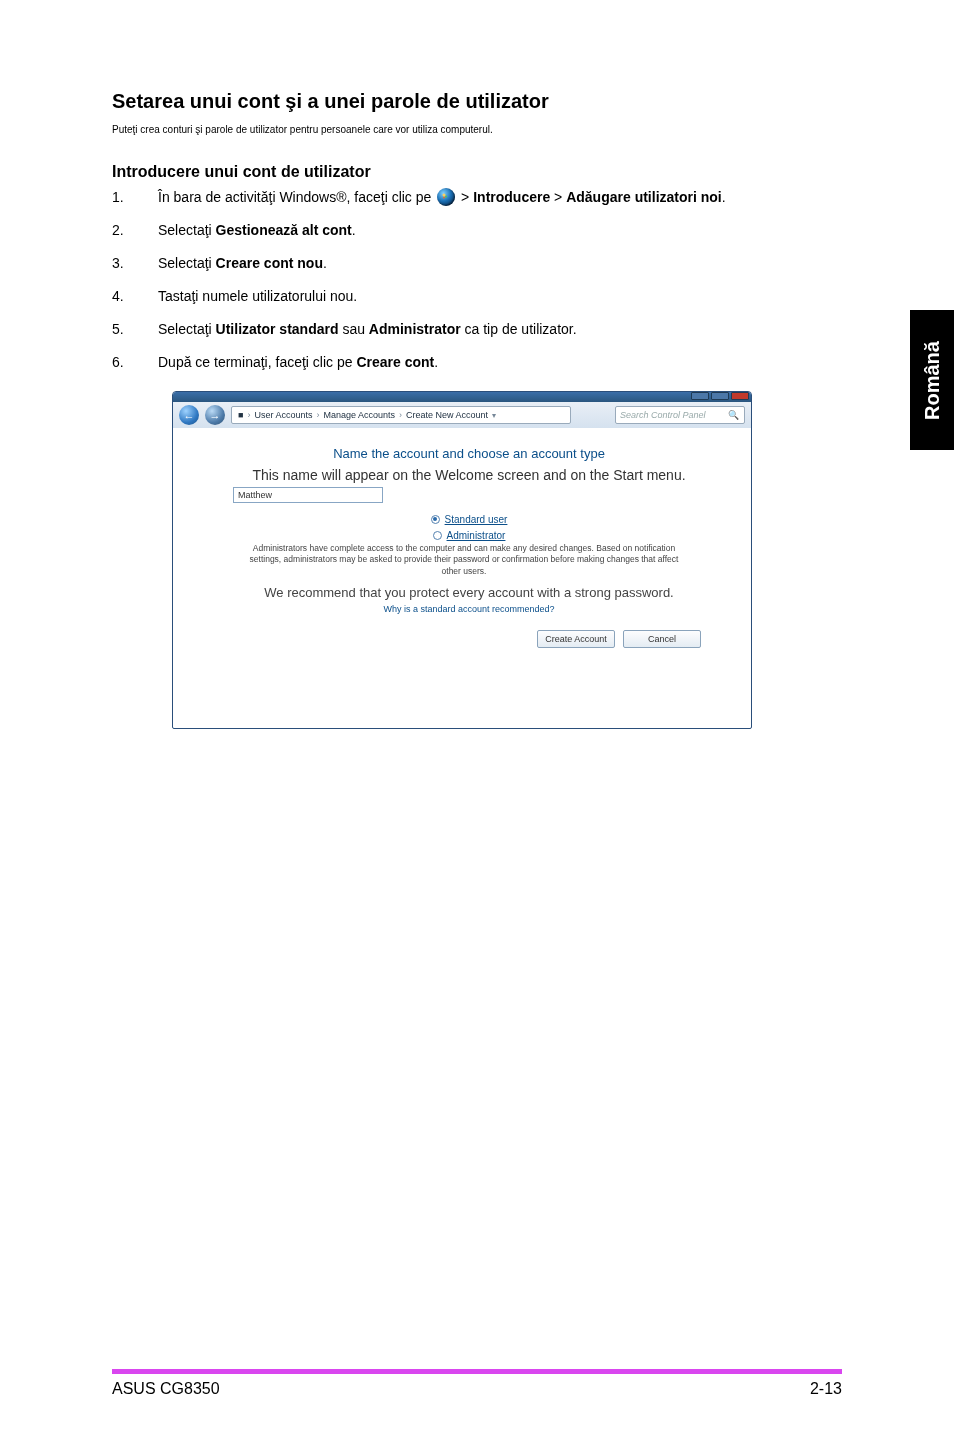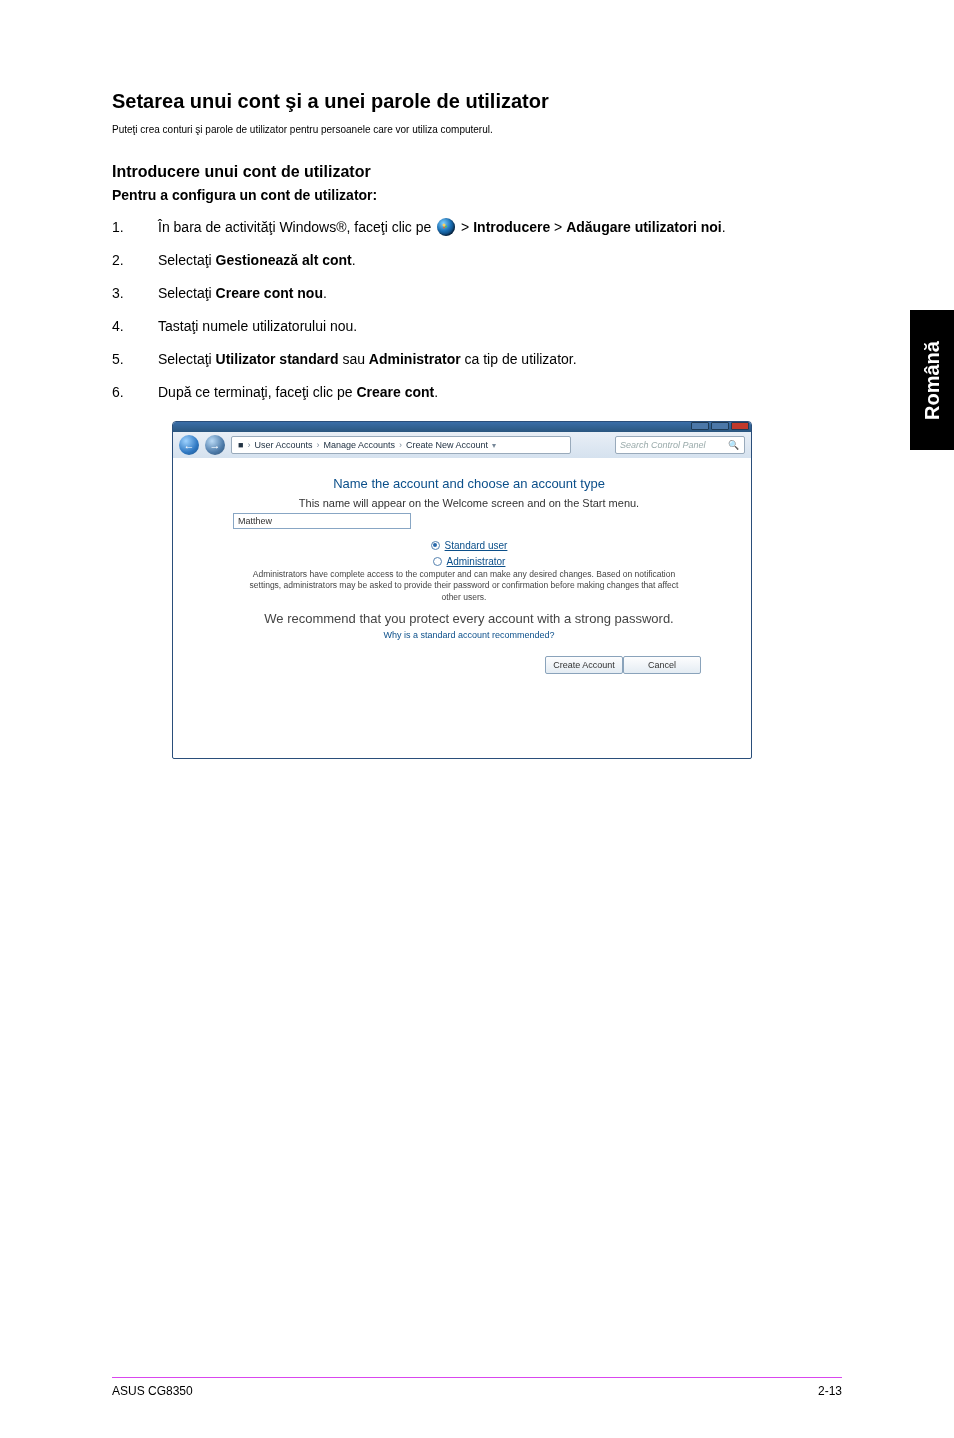--- a/index.html
+++ b/index.html
@@ -28,47 +28,46 @@
   .win-nav { height: 26px; background: linear-gradient(#e9eff6,#d5e2ef); display:flex; align-items:center; padding: 0 6px; gap:6px; }
   .nav-back, .nav-fwd { width:20px; height:20px; border-radius:50%; background: radial-gradient(circle at 35% 30%, #9fd3ff, #2f78c2 60%, #1a4e84); display:flex; align-items:center; justify-content:center; color:#fff; font-size:11px; }
   .nav-fwd { filter: grayscale(40%) brightness(1.05); }
   .crumb { flex:1; height:18px; background:#fff; border:1px solid #9ab; border-radius:2px; display:flex; align-items:center; padding:0 6px; font-size:9px; color:#234; gap:4px; }
   .crumb .sep { color:#789; }
   .crumb .dd { color:#789; font-size:8px; }
   .searchbox { width:130px; height:18px; background:#fff; border:1px solid #9ab; border-radius:2px; display:flex; align-items:center; padding:0 4px; font-size:9px; color:#9aa; font-style:italic; justify-content:space-between;margin-left:38px; }
   .searchbox .mag { font-style:normal; color:#3a76b8; }
   .win-body { padding: 18px 46px 30px 60px; min-height: 300px; text-align: center; }
   .acct-head { color:#0b4f8a; font-size:13px; margin-bottom:6px; }
-  .acct-sub { font-size:11px; color:#333; margin-bottom:4px; }
-  .name-input { width:178px; height:16px; border:1px solid #88a6c4; background:#fff; font-size:9px; padding:0 4px; color:#333; margin-bottom:10px; display:flex; align-items:center; }
+  .acct-sub { font-size:14px; color:#333; margin-bottom:4px; }
+  .name-input { width:150px; height:16px; border:1px solid #88a6c4; background:#fff; font-size:9px; padding:0 4px; color:#333; margin-bottom:10px; display:flex; align-items:center; }
   .opt { margin: 4px 0 2px 0; }
   .opt .radio { display:inline-block; width:9px; height:9px; border:1px solid #5582b0; border-radius:50%; margin-right:5px; vertical-align:middle; position:relative; }
   .opt .radio.sel::after { content:""; position:absolute; left:1.5px; top:1.5px; width:4px; height:4px; border-radius:50%; background:#2b6aab; }
   .opt .lbl { color:#0b4f8a; font-size:10px; vertical-align:middle;text-decoration:underline; }
   .opt-desc { font-size:8.5px; color:#444; margin: 2px 0 8px 16px; line-height:1.35; max-width: 430px; }
   .reco { font-size:13px; color:#444; margin: 4px 0 4px 0; }
   .link { color:#0b4f8a; font-size:9px; }
-  .btnrow { margin-top: 16px; display:flex; justify-content:flex-end; padding-right:4px; }
+  .btnrow { margin-top: 16px; display:flex; justify-content:flex-end; gap:8px; padding-right:4px; }
   .winbtn { min-width:78px; height:18px; border:1px solid #8aa3bb; border-radius:2px; background:linear-gradient(#fdfdfe,#e4ecf3); font-size:9px; display:flex; align-items:center; justify-content:center; color:#333; }
 
-  .footer { position:absolute; left:112px; right:112px; bottom:40px; border-top:1px solid #d946ef; padding-top:6px; display:flex; justify-content:space-between; font-size:12px; }
+  .footer { position:absolute; left:112px; right:112px; bottom:40px; border-top:5px solid #d946ef; padding-top:6px; display:flex; justify-content:space-between; font-size:16px; }
 </style>
 </head>
 <body>
 
 <div class="page">
   <div class="side-tab">
       <span>Română</span>
     </div>
 
   <h2 class="section">Setarea unui cont şi a unei parole de utilizator</h2>
   <p class="body">Puteţi crea conturi şi parole de utilizator pentru persoanele care vor utiliza computerul.</p>
 
   <h3 class="sub">Introducere unui cont de utilizator</h3>
-  <p class="sub2">Pentru a configura un cont de utilizator:</p>
 
   <ol class="steps">
     <li>
       <span class="num">1.</span>
       <span class="txt">
         <span>În bara de activităţi Windows®, faceţi clic pe </span><span class="orb"></span><span> &gt; </span><b>Introducere</b><span> &gt; </span><b>Adăugare utilizatori noi</b><span>.</span>
       </span>
     </li>
     <li>
       <span class="num">2.</span>

